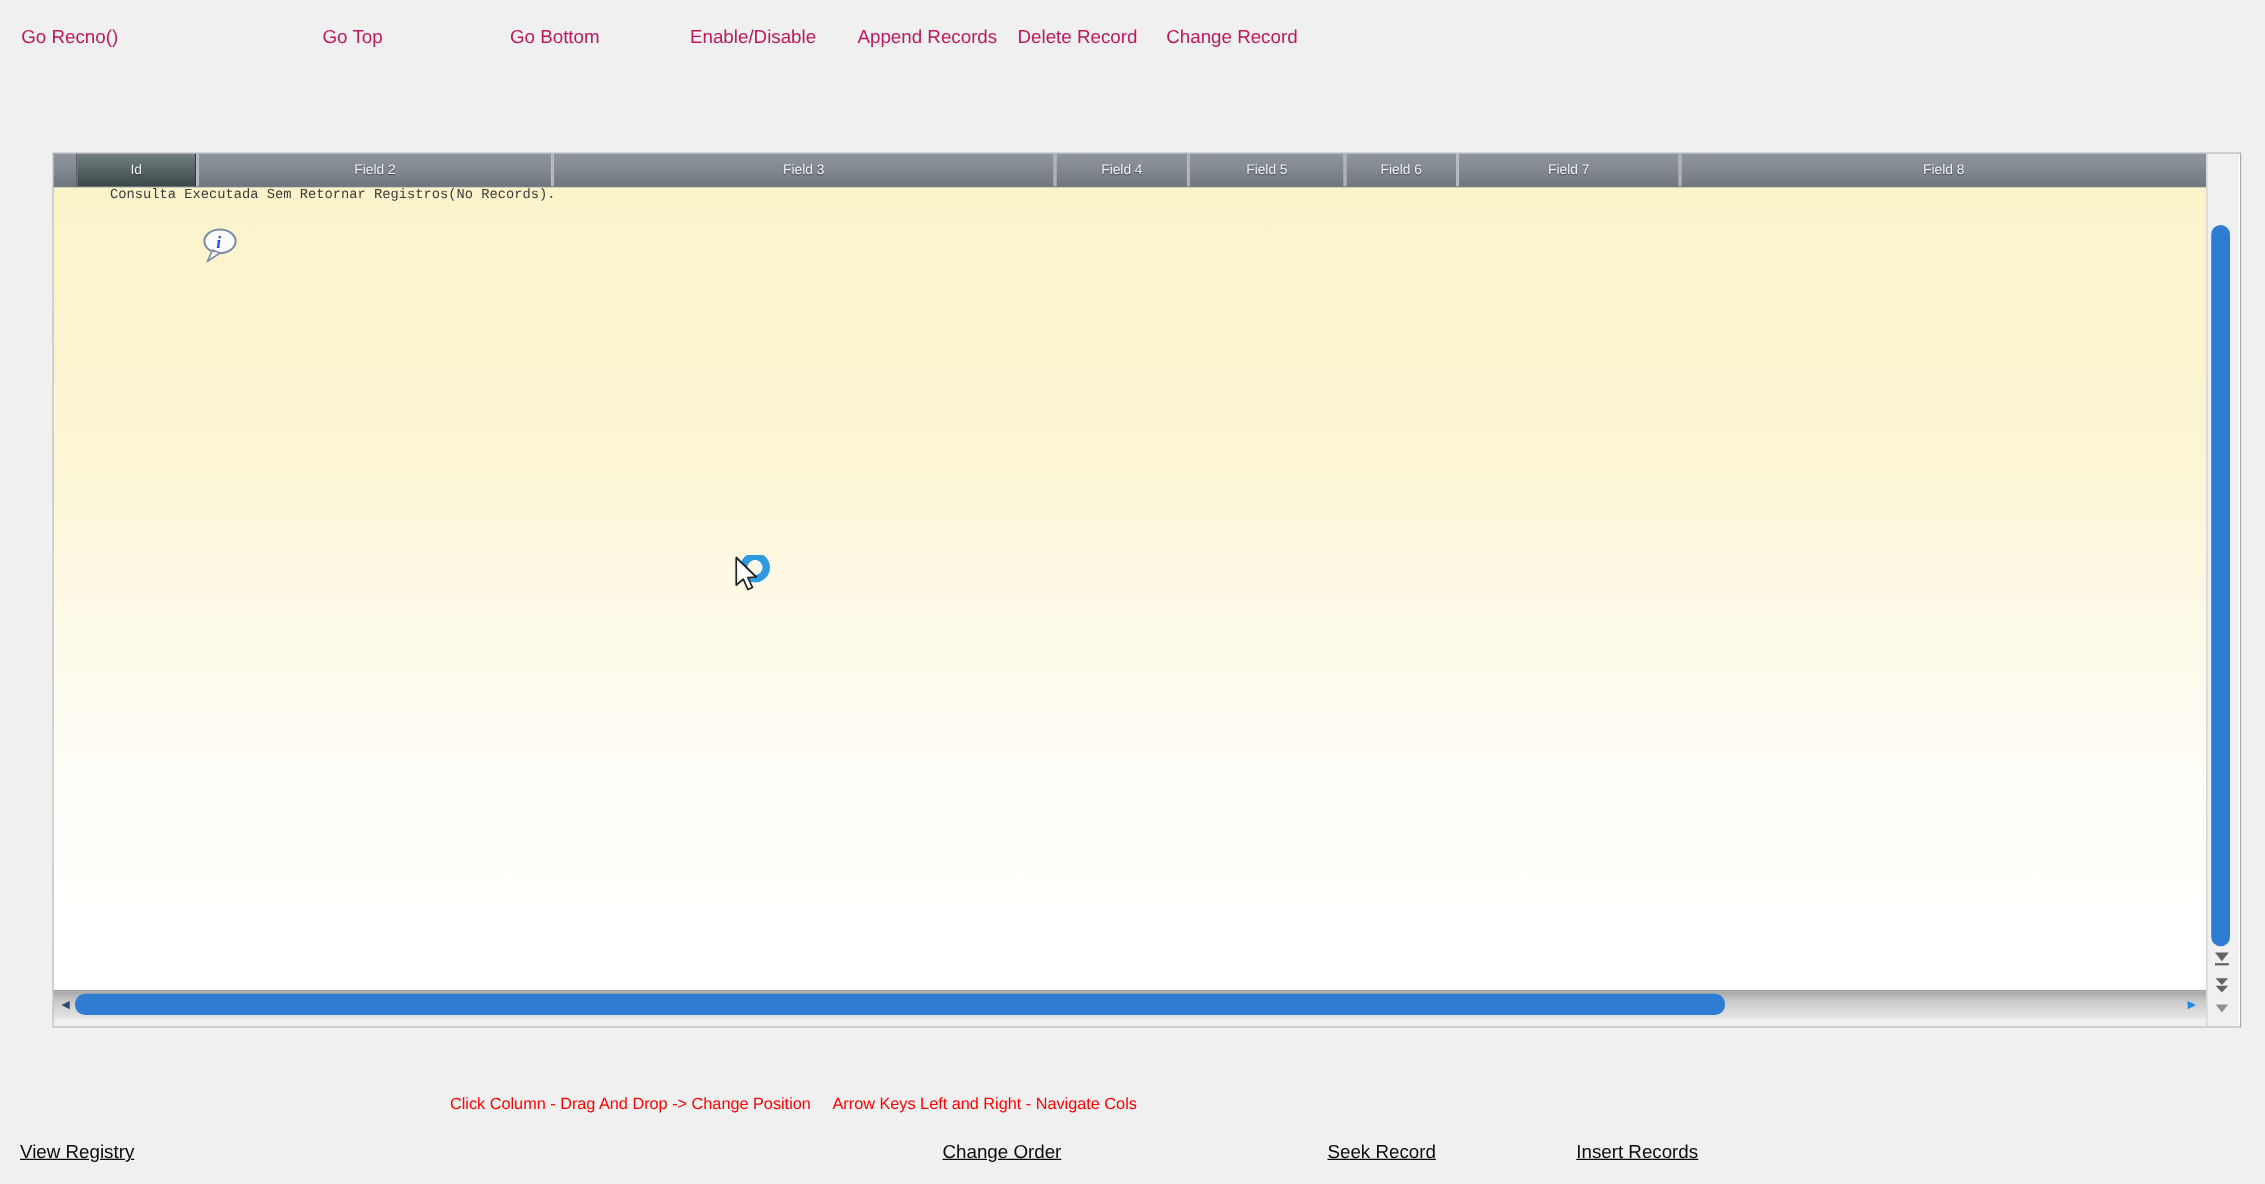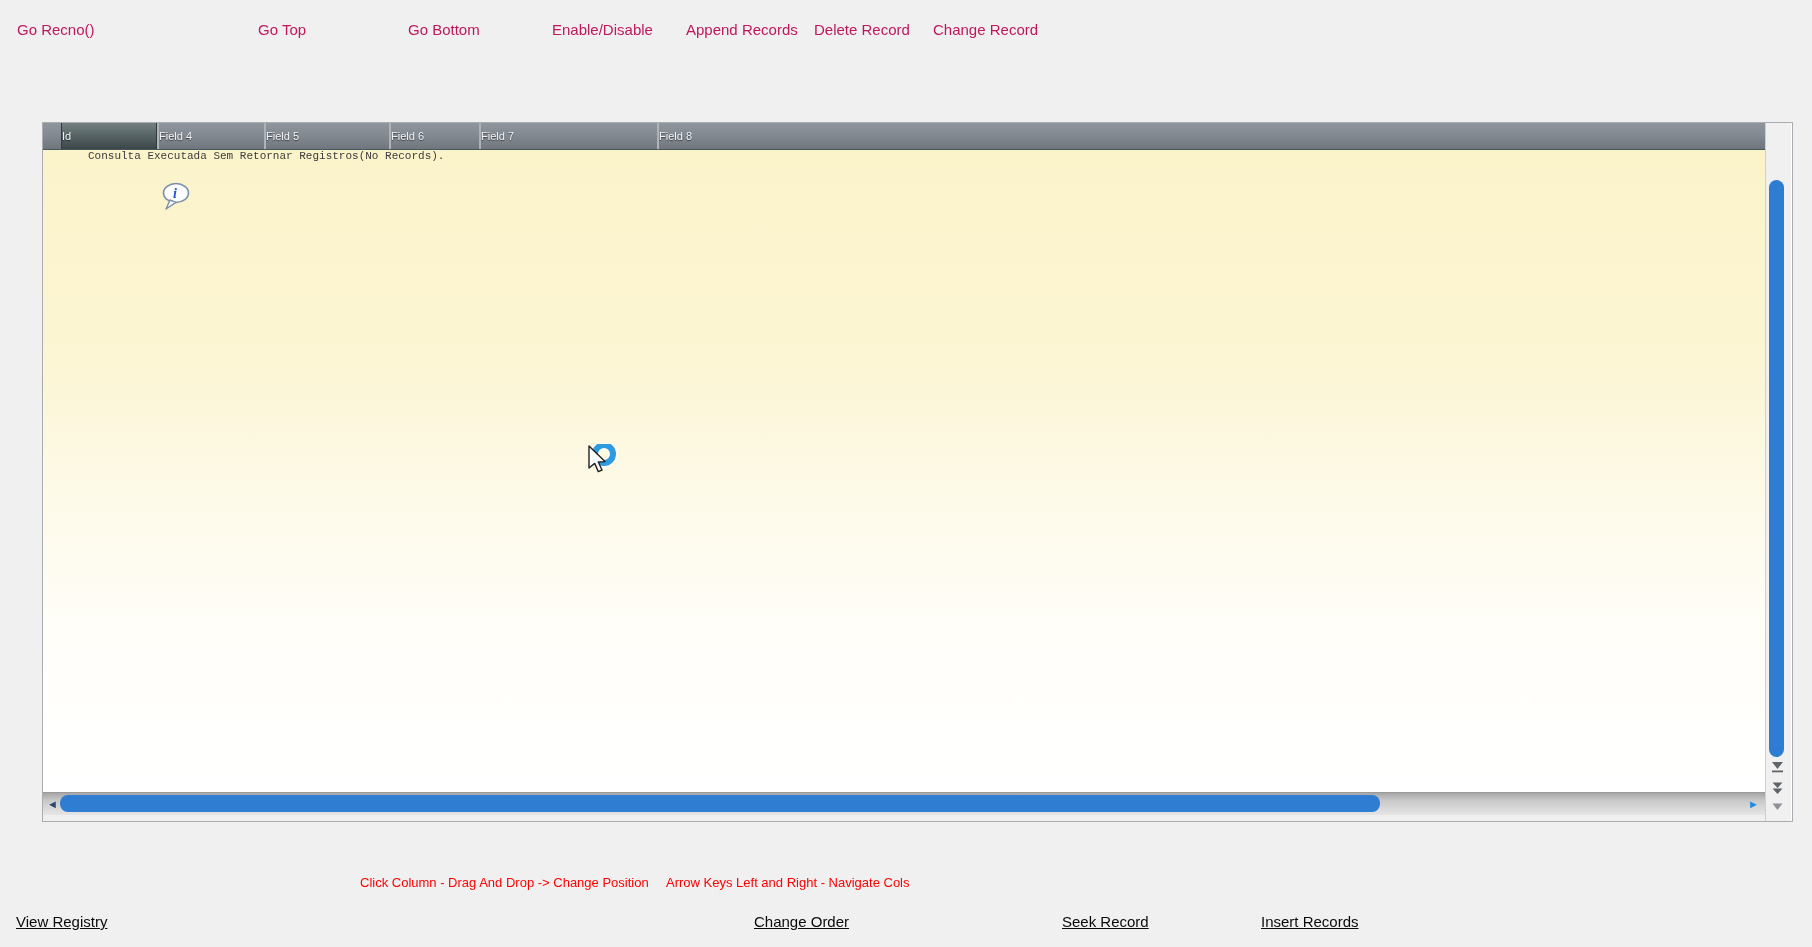--- a/index.html
+++ b/index.html
@@ -23,21 +23,21 @@
     display:flex;flex-direction:row;
   }
   .grid-main{width:1722px;display:flex;flex-direction:column;}
 
   
   .hdr-row{height:26px;display:flex;flex-direction:row;border-bottom:1px solid #49545c;}
   .hdr-cell{
     box-sizing:border-box;height:26px;
     background:linear-gradient(180deg,#8f959c 0%,#848a92 45%,#70767e 100%);
     border-left:2px solid #aeb3b9;
-    color:#f2f4f6;font-size:11px;line-height:26px;text-align:left;
+    color:#f2f4f6;font-size:11px;line-height:26px;text-align:center;
     text-shadow:0 1px 1px rgba(0,0,0,.55);
     overflow:hidden;white-space:nowrap;cursor:default;
   }
   .hdr-cell:first-child{border-left:none;}
   .hdr-sel{
     background:linear-gradient(180deg,#73807f 0%,#5c696a 40%,#3b4649 100%);
     border-left:1px solid #2f3a3d;border-right:1px solid #2f3a3d;
   }
 
   
@@ -98,20 +98,22 @@
 <div class="tb-item" style="left:686px">Append Records</div>
 <div class="tb-item" style="left:814px">Delete Record</div>
 <div class="tb-item" style="left:933px">Change Record</div>
 
 <div class="grid-panel">
   <div class="grid-main">
 
     <div class="hdr-row">
       <div class="hdr-cell" style="width:18px"></div>
       <div class="hdr-cell hdr-sel" style="width:96px">Id</div>
+      <div class="hdr-cell" style="width:284px">Field 2</div>
+      <div class="hdr-cell" style="width:402px">Field 3</div>
       <div class="hdr-cell" style="width:107px">Field 4</div>
       <div class="hdr-cell" style="width:125px">Field 5</div>
       <div class="hdr-cell" style="width:90px">Field 6</div>
       <div class="hdr-cell" style="width:178px">Field 7</div>
       <div class="hdr-cell" style="flex:1">Field 8</div>
     </div>
 
     <div class="grid-body">
       <div class="no-rec-msg">Consulta Executada Sem Retornar Registros(No Records).</div>
 

